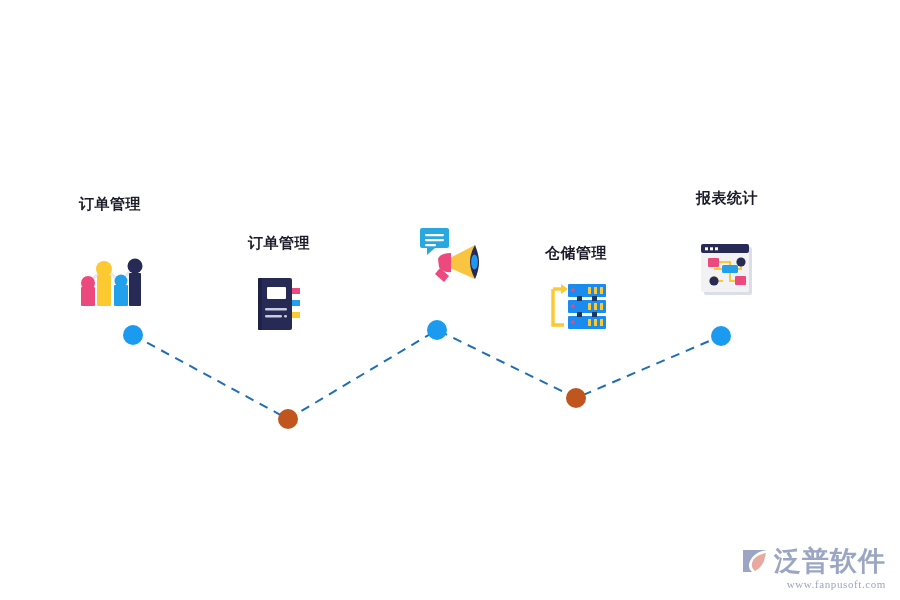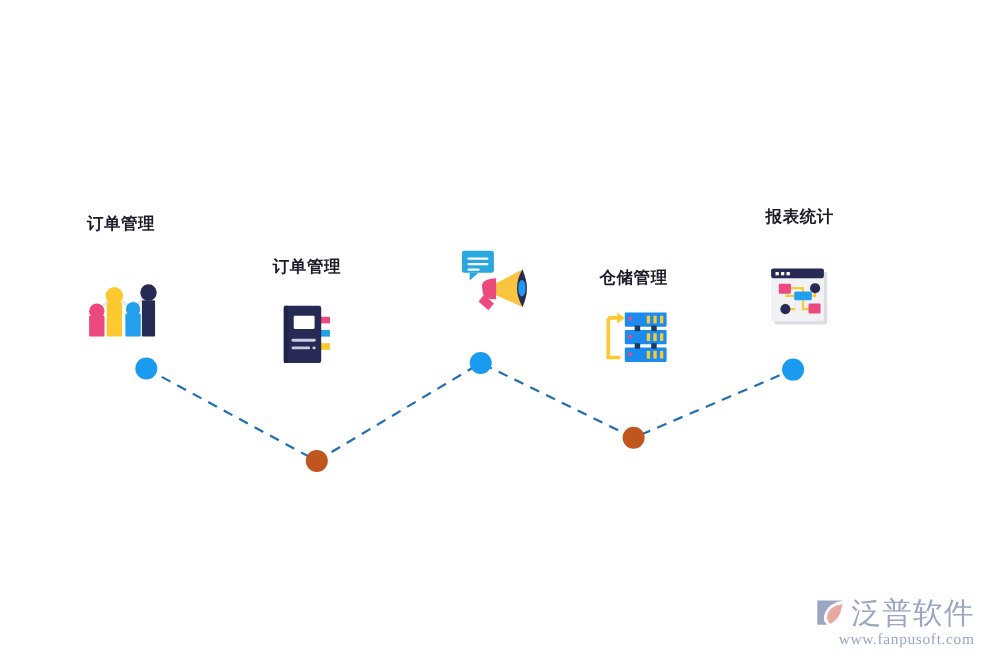--- a/index.html
+++ b/index.html
@@ -64,28 +64,28 @@
     user-select: none;
   }
   .wm-row {
     display: flex;
     align-items: center;
     justify-content: flex-end;
     gap: 4px;
   }
   .wm-name {
     font-size: 27px;
-    font-weight: normal;
+    font-weight: bold;
     color: #9aa6c4;
     letter-spacing: 1px;
     line-height: 1;
   }
   .wm-url {
     font-family: "Liberation Serif", "DejaVu Serif", serif;
-    font-size: 14px;
+    font-size: 11px;
     color: #9aa6c4;
     letter-spacing: 0.6px;
     margin-top: 3px;
     text-align: right;
   }
 </style>
 </head>
 <body>
 
 <div id="stage">

